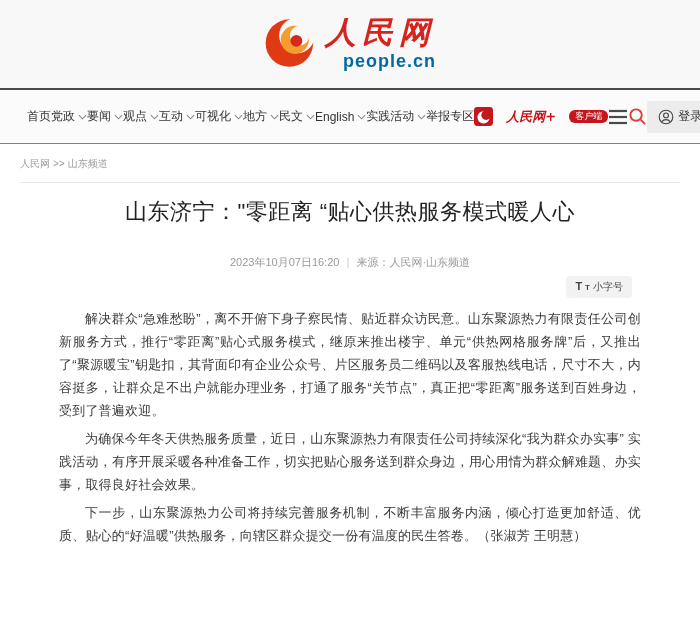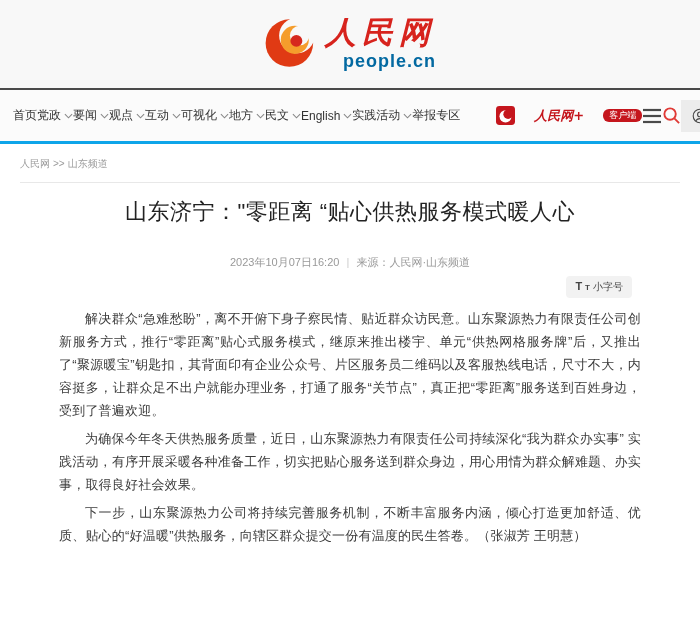--- a/index.html
+++ b/index.html
@@ -21,30 +21,30 @@
     letter-spacing:6px; line-height:1; font-style:italic;
   }
   .logo-en {
     font-size:18px; font-weight:bold; color:#0369a1;
     letter-spacing:1px; margin-top:3px; align-self:flex-end;
     font-style:normal;
   }
   
   .navbar {
     height:56px; background:#fbfbfb;
-    border-top:2px solid #4a4a4a; border-bottom:3px solid #0ea5e9;
+    border-top:2px solid #4a4a4a; border-bottom:1px solid #0ea5e9;
     display:flex; align-items:center; justify-content:space-between;
-    padding:0 13px; white-space:nowrap;
+    padding:0 27px; white-space:nowrap;
   }
   .nav-item {
     font-size:12px; color:#333; display:inline-flex; align-items:center;
     gap:3px; cursor:pointer;
   }
   .chev { width:9px; height:6px; display:inline-block; }
-  .app-badge { display:inline-flex; align-items:center; gap:19px; cursor:pointer;margin-left:36px; }
+  .app-badge { display:inline-flex; align-items:center; gap:13px; cursor:pointer; }
   .app-badge-icon { width:19px; height:19px; display:inline-block; }
   .app-badge-name {
     font-family:"DejaVu Serif","Liberation Serif",serif;
     font-style:italic; font-weight:bold; color:#c5161d; font-size:13px;
   }
   .app-badge-tag {
     background:#c5161d; color:#fff; font-size:9px;
     padding:2px 6px; border-radius:6px; line-height:1;
   }
   .nav-divider { width:1px; height:20px; background:#ddd; }

